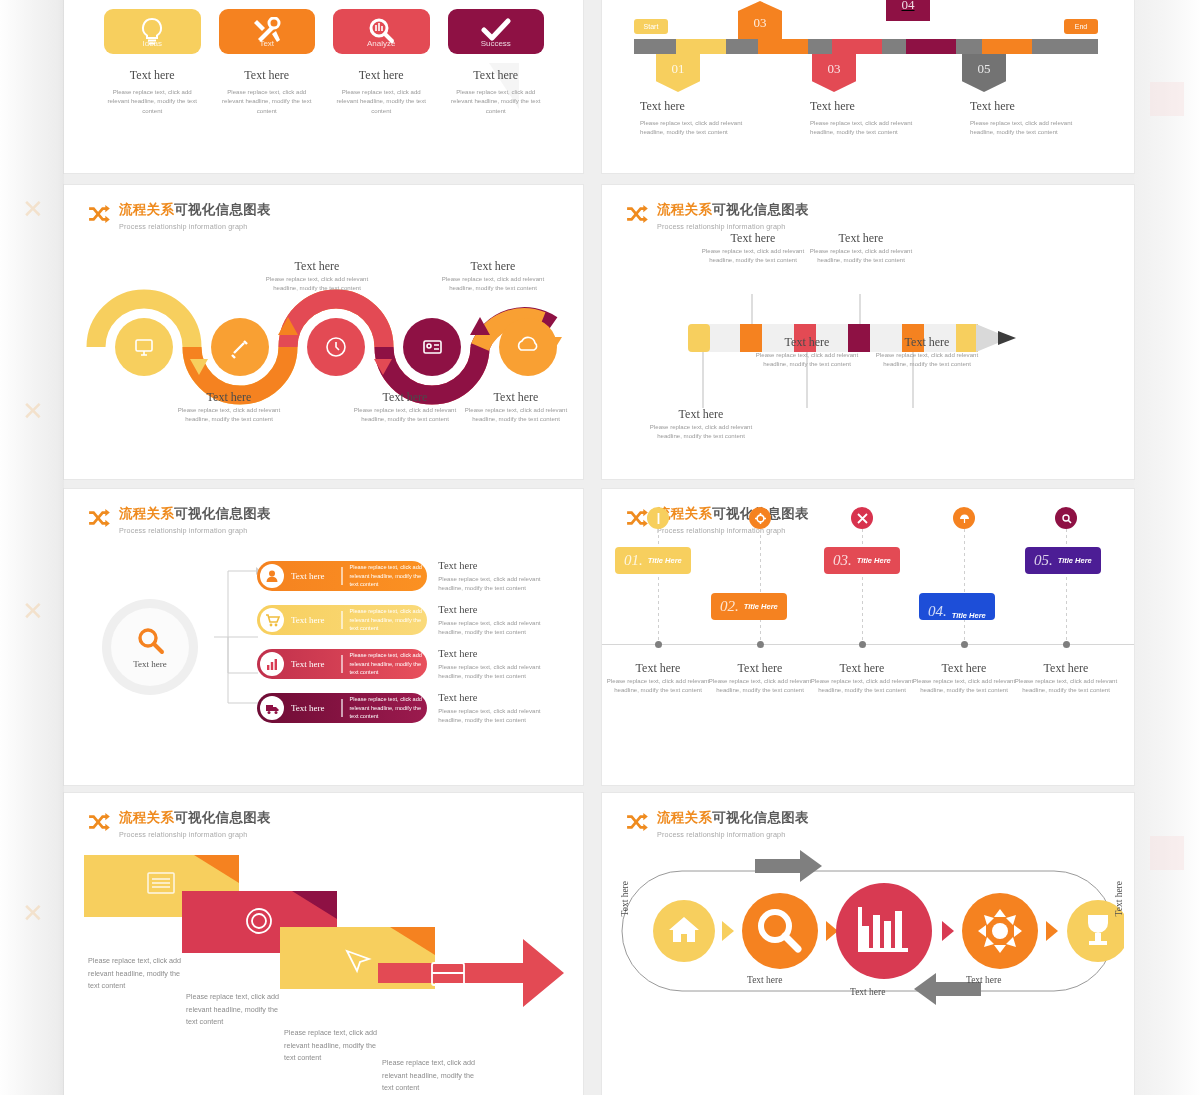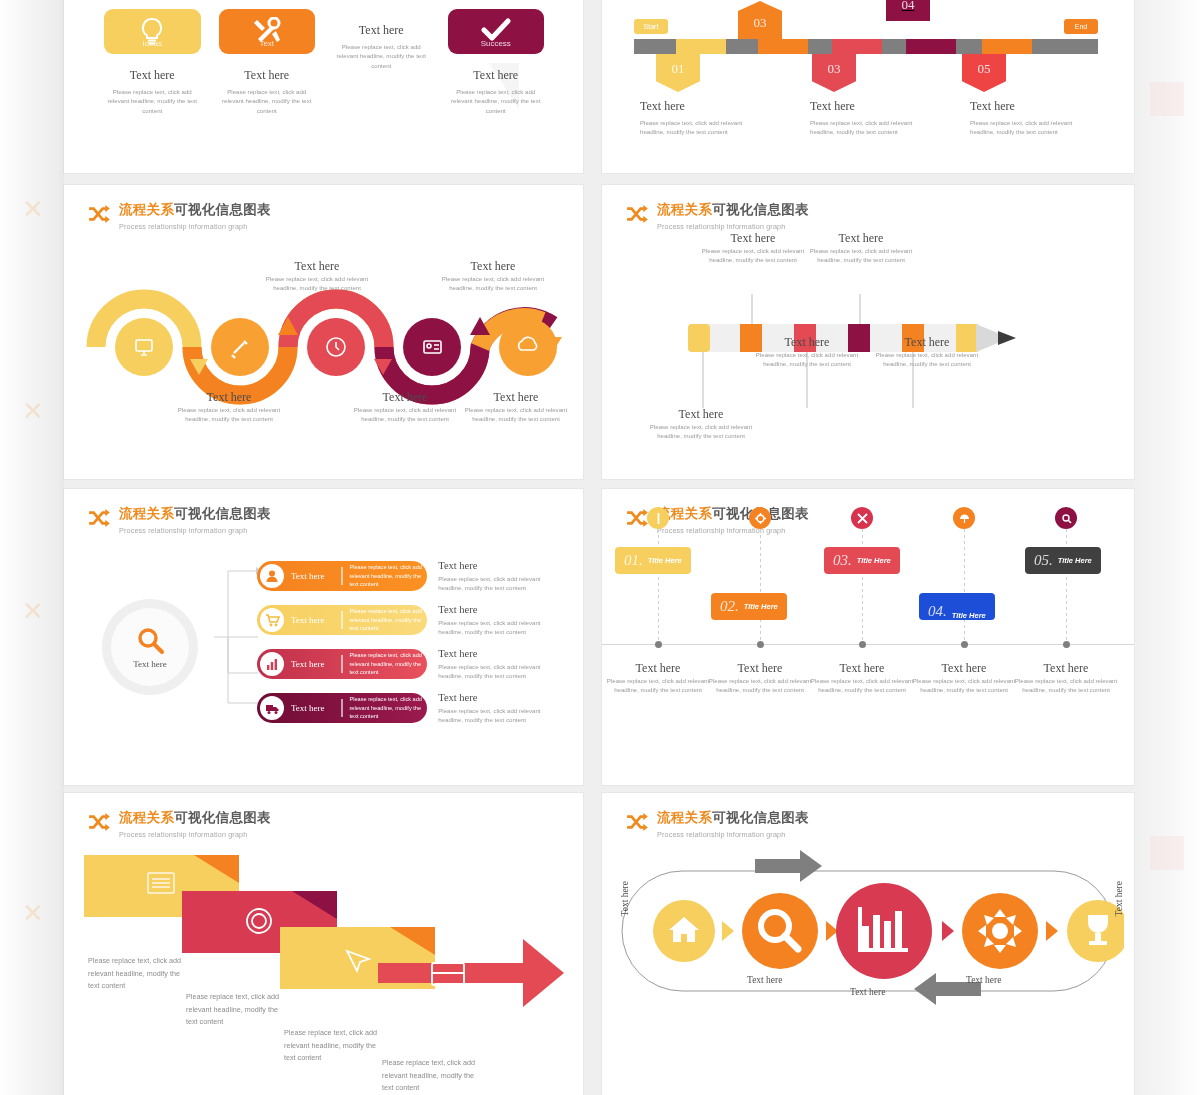--- a/index.html
+++ b/index.html
@@ -165,20 +165,28 @@
           <path d="M19 9L6 22l3 3L22 12z" fill="#fff"></path>
               <path d="M24 14l4 9-3 2-5-8z" fill="#fff"></path>
         </svg>
         <span class="cl">Text</span>
       </div>
       <div class="th">Text here</div>
       <div class="tb">Please replace text, click add relevant headline, modify the text content</div>
     </div>
 
     <div class="card">
+      <div class="box" style="background:#e34a54">
+        <svg width="28" height="28" viewBox="0 0 28 28">
+          <circle cx="12" cy="11" r="8" fill="none" stroke="#fff" stroke-width="3"></circle>
+          <path d="M18 17l7 7" stroke="#fff" stroke-width="4" stroke-linecap="round"></path>
+          <path d="M9 8v6M12 6v8M15 9v5" stroke="#fff" stroke-width="1.6"></path>
+        </svg>
+        <span class="cl">Analyze</span>
+      </div>
       <div class="th">Text here</div>
       <div class="tb">Please replace text, click add relevant headline, modify the text content</div>
     </div>
 
     <div class="card">
       <div class="box" style="background:#8e1144">
         <svg width="30" height="26" viewBox="0 0 30 26">
           <path d="M3 13l8 8L27 4" fill="none" stroke="#fff" stroke-width="5" stroke-linecap="round" stroke-linejoin="round"></path>
         </svg>
         <span class="cl">Success</span>
@@ -207,21 +215,21 @@
   <div class="pin pin-up" style="left:136px; top:134px;">
     <div class="body" style="background:#f58220">03</div>
   </div>
   <div class="pin pin-dn" style="left:210px; top:187px;">
     <div class="body" style="background:#e34a54">03</div>
   </div>
   <div class="pin pin-up" style="left:284px; top:116px;text-decoration:underline;">
     <div class="body" style="background:#8e1144">04</div>
   </div>
   <div class="pin pin-dn" style="left:360px; top:187px;">
-    <div class="body" style="background:#ef4444">05</div>
+    <div class="body" style="background:#737373">05</div>
   </div>
 
   <div style="position:absolute; left:38px; top:232px; width:120px;">
     <div class="th" style="text-align:left">Text here</div>
     <div class="tb tb-l" style="margin-top:4px">Please replace text, click add relevant headline, modify the text content</div>
   </div>
   <div style="position:absolute; left:208px; top:232px; width:120px;">
     <div class="th" style="text-align:left">Text here</div>
     <div class="tb tb-l" style="margin-top:4px">Please replace text, click add relevant headline, modify the text content</div>
   </div>
@@ -557,21 +565,21 @@
   </div>
 
   <div>
     <div class="tl-dash" style="left:464px;"></div>
     <div class="tl-pin" style="left:453px; top:18px; background:#8e1144;">
       <svg width="11" height="11" viewBox="0 0 11 11">
             <circle cx="5" cy="5" r="3" fill="none" stroke="#fff" stroke-width="1.4"></circle>
             <path d="M7.2 7.2L10 10" stroke="#fff" stroke-width="1.6"></path>
           </svg>
     </div>
-    <div class="tl-lab" style="left:423px; top:58px; background:#404040;">
+    <div class="tl-lab" style="left:423px; top:58px; background:#4c1d95;">
       <span class="n">05.</span>
       <span class="t">Title Here</span>
     </div>
     <div class="tl-dot" style="left:461px; top:152px;"></div>
     <div class="tl-bot" style="left:411px;">
       <div class="th">Text here</div>
       <div class="tb">Please replace text, click add relevant headline, modify the text content</div>
     </div>
   </div>
 </div>

